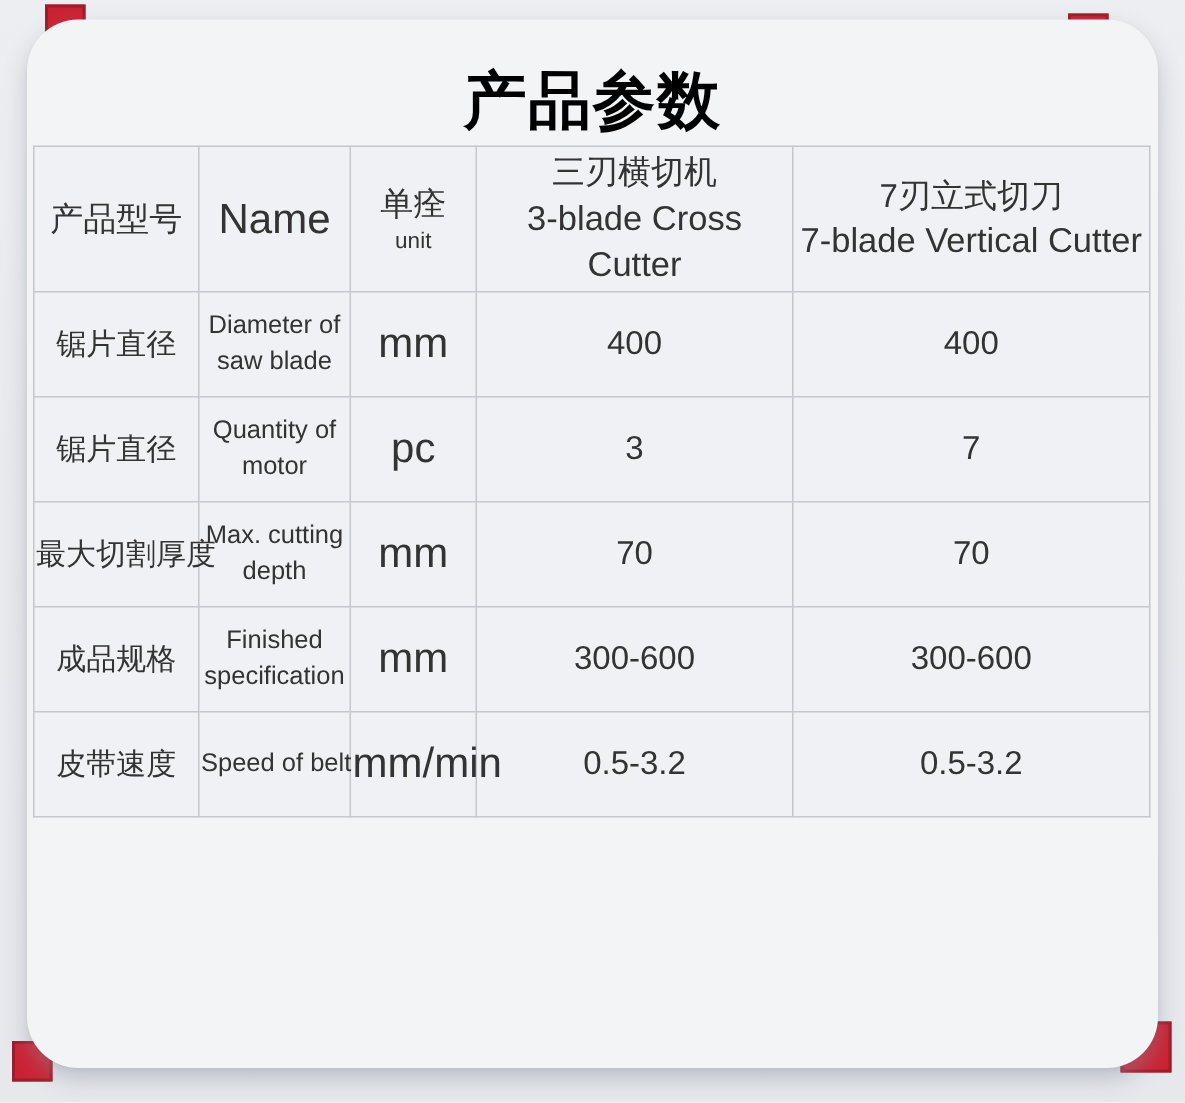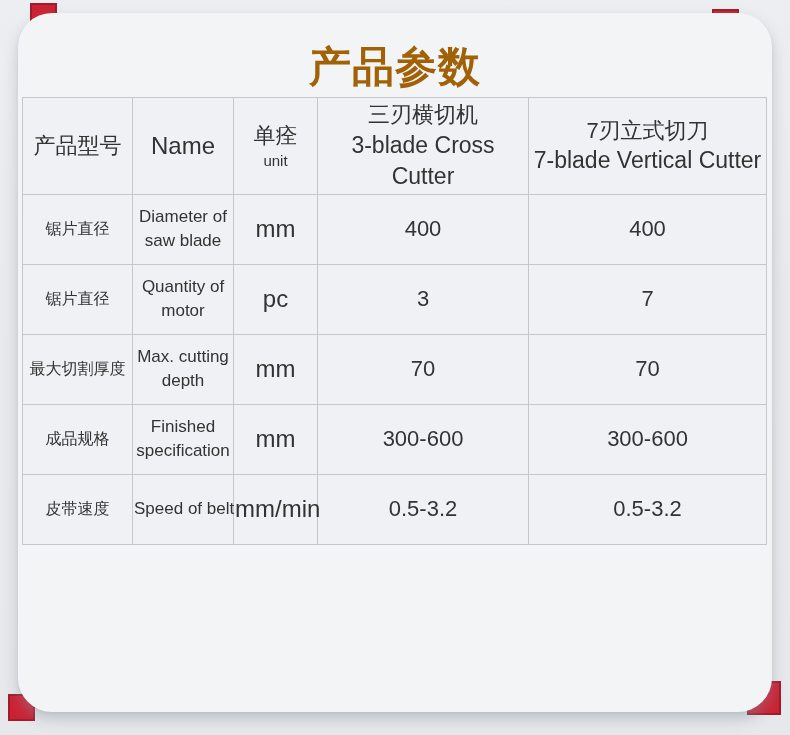--- a/index.html
+++ b/index.html
@@ -10,43 +10,43 @@
     -webkit-font-smoothing:antialiased;
   }
   .card{
     position:absolute;left:18px;top:13px;width:754px;height:699px;
     background:#f3f4f6;border-radius:34px;
     box-shadow:0 7px 14px rgba(140,146,158,0.45),0 1px 3px rgba(0,0,0,0.05);
   }
   .title{
     margin:0;position:absolute;top:26px;left:0;width:100%;
     text-align:center;font-size:42px;font-weight:bold;
-    color:#a16207;letter-spacing:1px;
+    color:#000000;letter-spacing:1px;
   }
   table.spec{
     position:absolute;left:4px;top:84px;width:744px;
     border-collapse:collapse;table-layout:fixed;
     background:#f0f1f4;
   }
   table.spec th,table.spec td{
     border:1px solid #c4c7cc;text-align:center;vertical-align:middle;
     color:#333;padding:2px 1px;overflow:visible;
   }
   thead tr{height:84px;}
   tbody tr{height:70px;}
   th{font-weight:normal;}
   .line{display:block;line-height:1.35;}
   .h-zh{font-size:22px;}
   .h-en{font-size:23px;}
-  .h-name{font-size:24px;}
+  .h-name{font-size:28px;}
   .h-unit-en{font-size:15px;}
-  .c-zh{font-size:16px;white-space:nowrap;}
+  .c-zh{font-size:20px;white-space:nowrap;}
   .c-en{font-size:17px;line-height:1.45;}
   .c-en.nowrap{white-space:nowrap;margin-left:26px;}
-  .c-unit{font-size:24px;white-space:nowrap;}
+  .c-unit{font-size:28px;white-space:nowrap;}
   .c-val{font-size:22px;}
   .corner-mark{
     position:absolute;width:27px;height:27px;
     background:#cb2233;border:2px solid #9e1c2b;box-sizing:border-box;
   }
   .cm-tl{left:30px;top:3px;}
   .cm-tr{left:712px;top:9px;}
   .cm-bl{left:8px;top:694px;}
   .cm-br{left:747px;top:681px;width:34px;height:34px;}
 </style>

